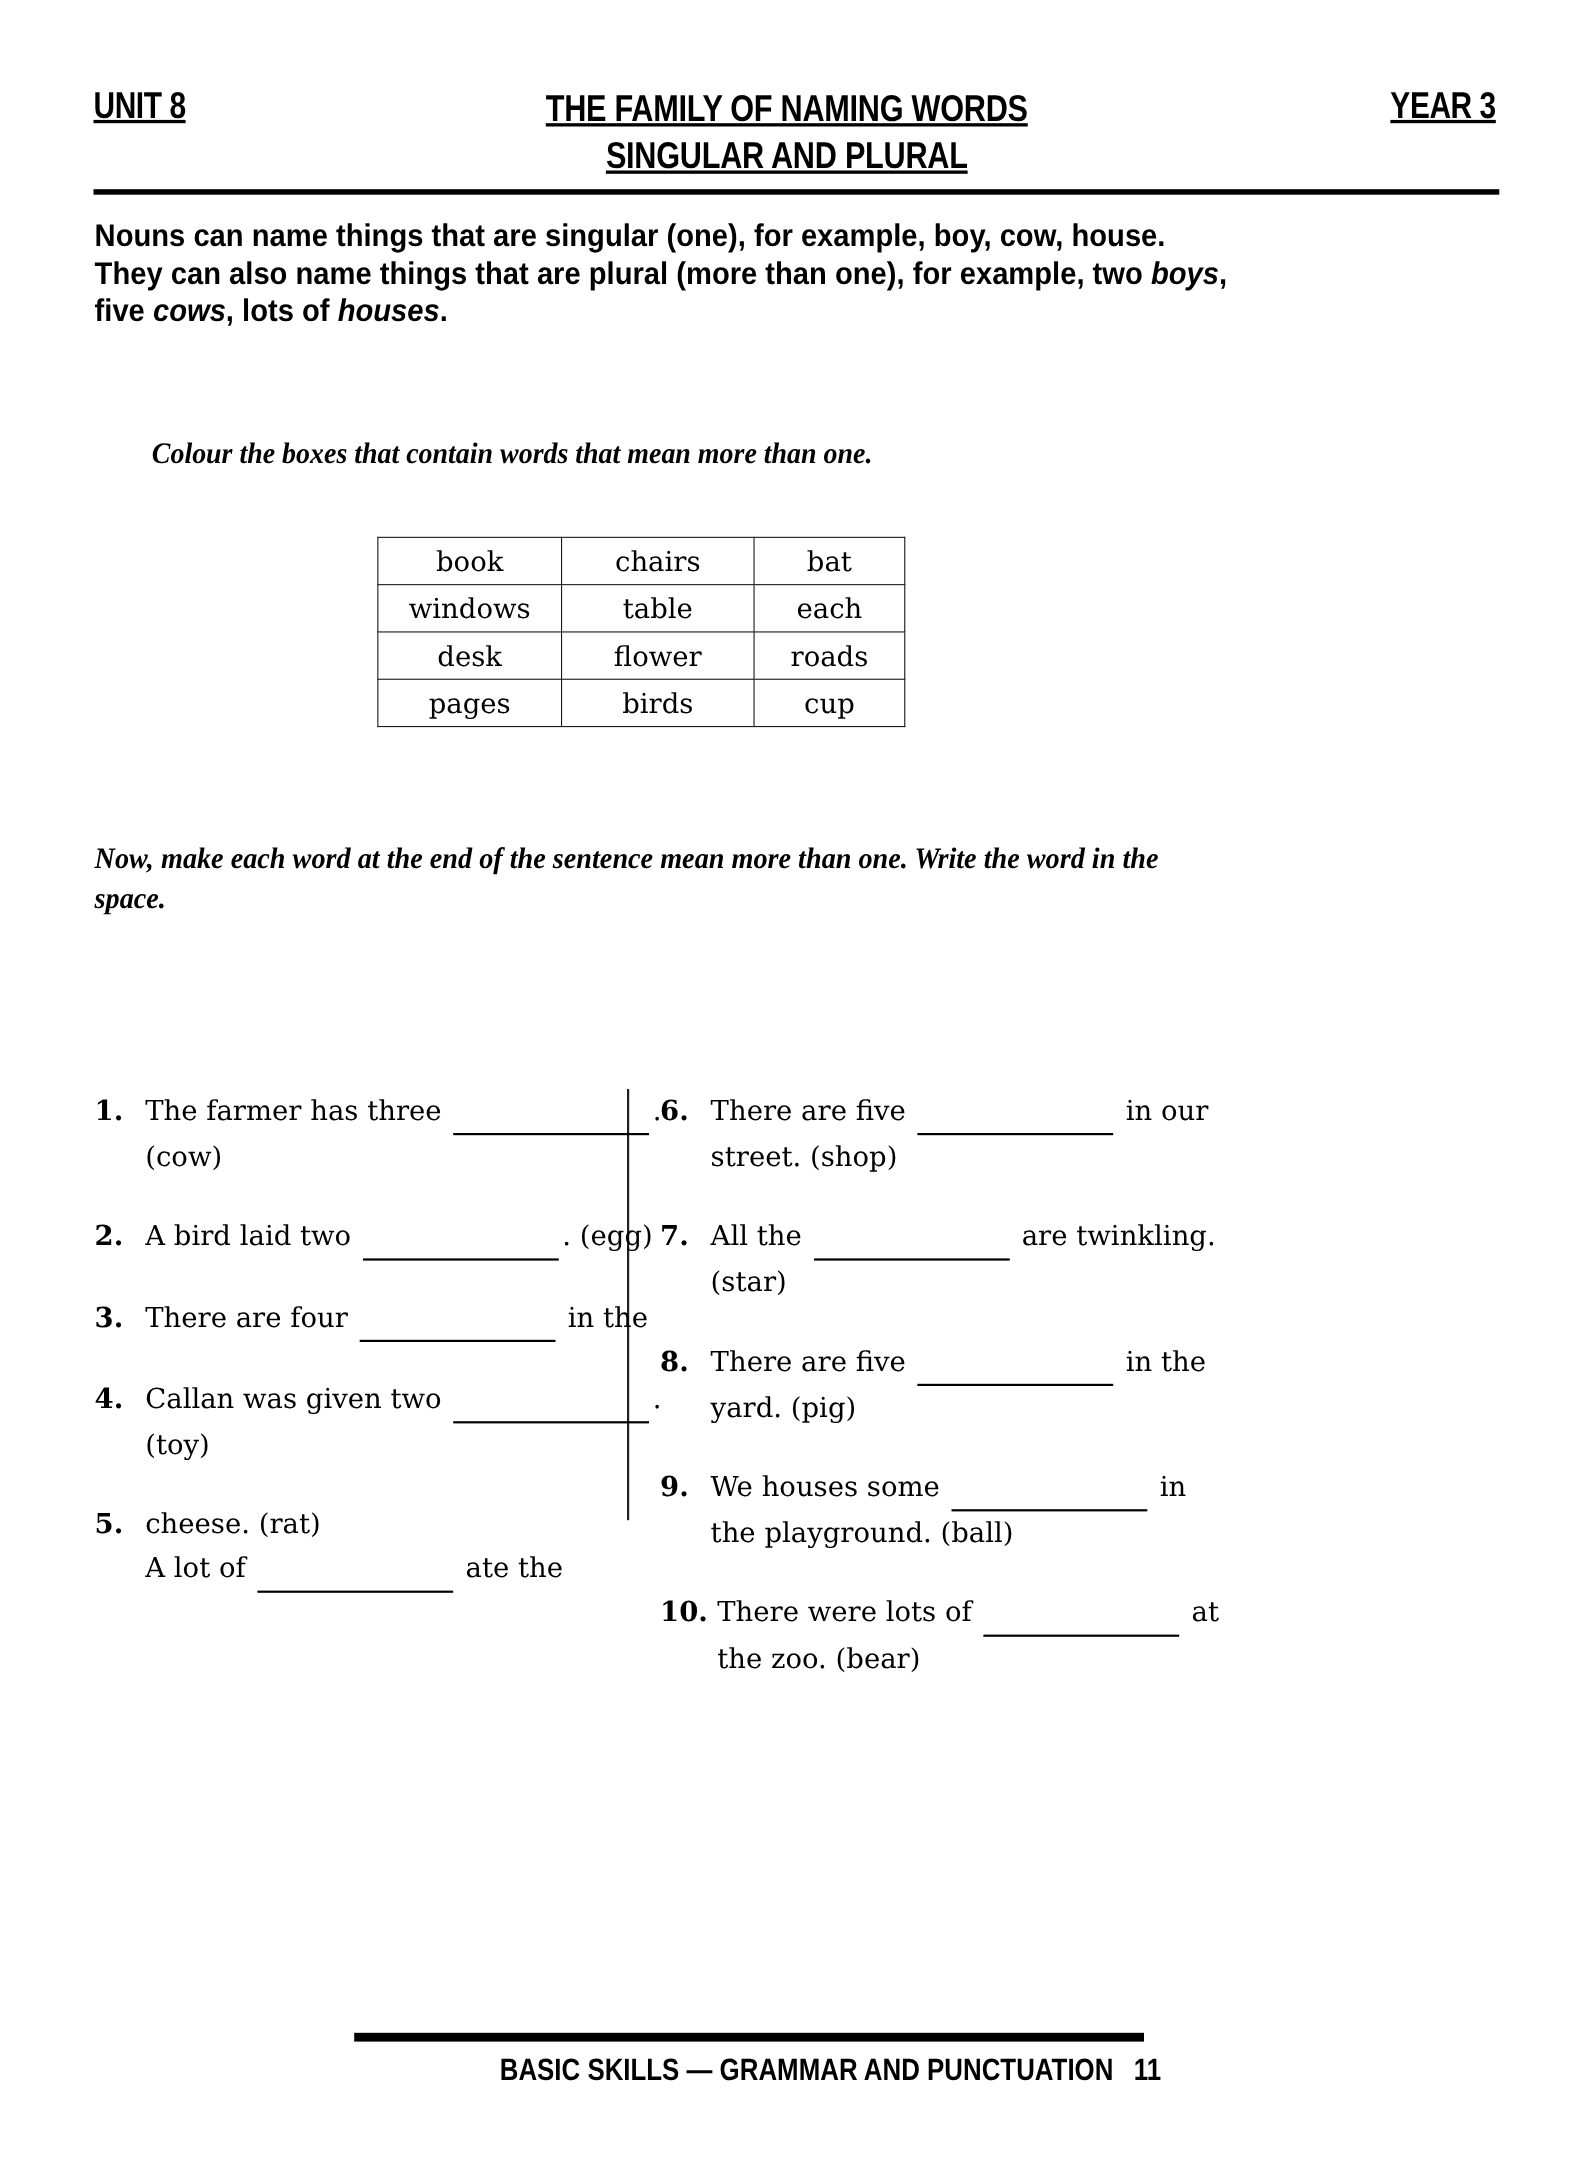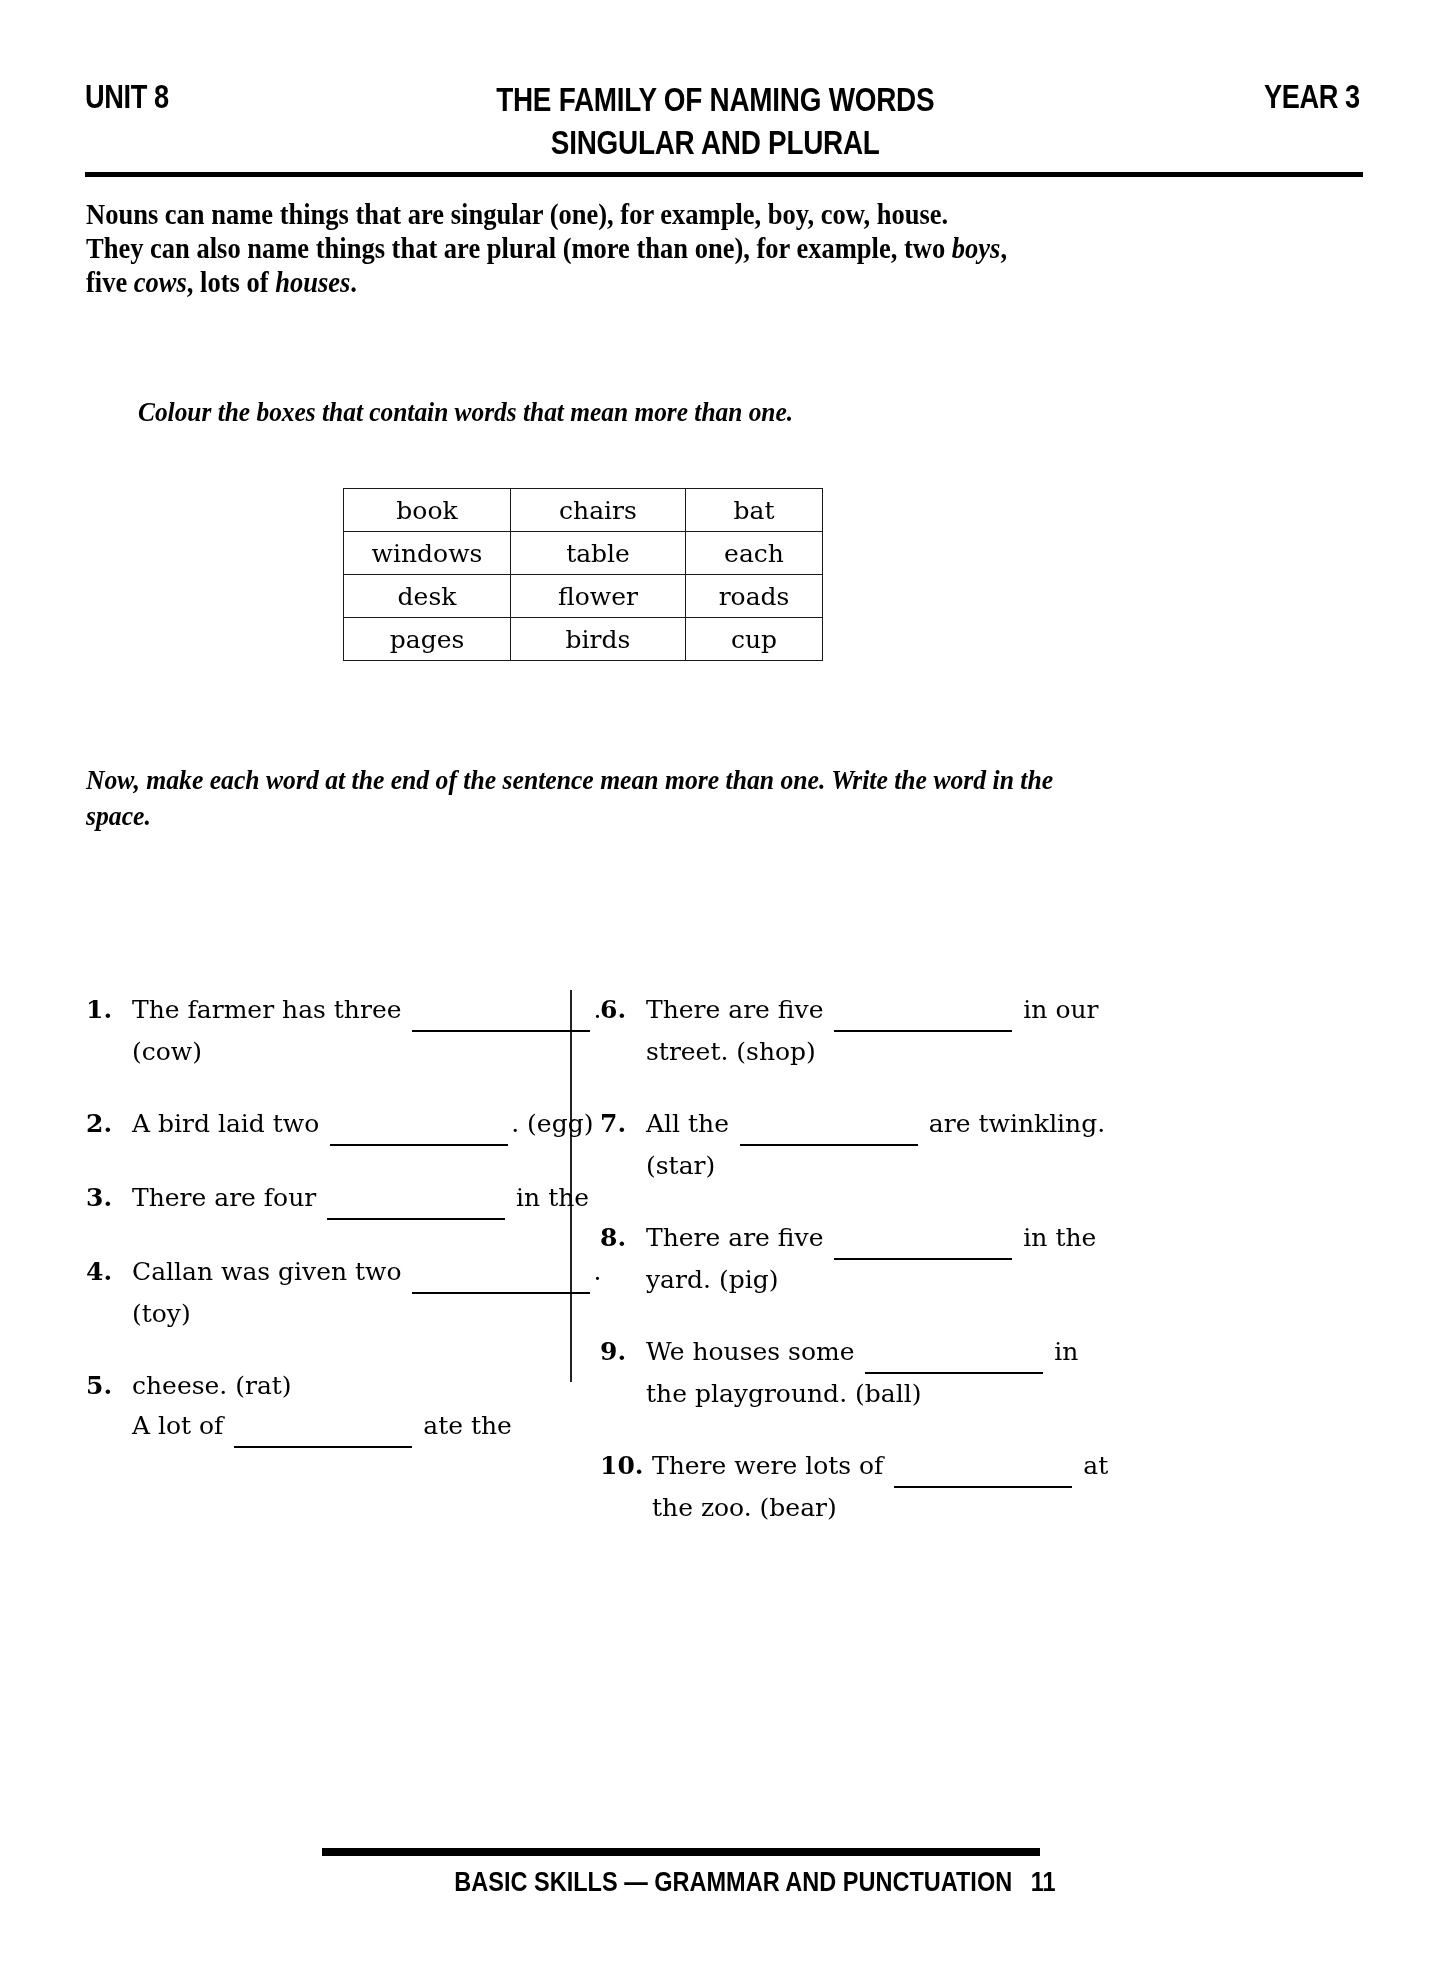--- a/index.html
+++ b/index.html
@@ -29,20 +29,21 @@
     position: absolute;
     left: 85px;
     top: 78px;
     width: 1275px;
   }
   .header-row {
     display: flex;
     align-items: flex-start;
     justify-content: space-between;
     width: 100%;
+    text-decoration: underline;
   }
   .hdr-unit, .hdr-year {
     font-family: "Liberation Sans", sans-serif;
     font-weight: bold;
     font-size: 34px;
     letter-spacing: -0.5px;
     transform: scaleX(0.80);
     transform-origin: left top;
     white-space: nowrap;
     line-height: 1.1;
@@ -73,21 +74,21 @@
     height: 5px;
     background: #000;
   }
 
   
   .intro {
     position: absolute;
     left: 86px;
     top: 198px;
     width: 1200px;
-    font-family: Liberation Serif, serif;
+    font-family: Liberation Sans, sans-serif;
     font-weight: bold;
     font-size: 28.5px;
     line-height: 34px;
   }
   .intro .ln { display: block; white-space: nowrap; transform: scaleX(0.93); transform-origin: left center; }
   .intro i { font-style: italic; }
 
   
   .instr1 {
     position: absolute;

